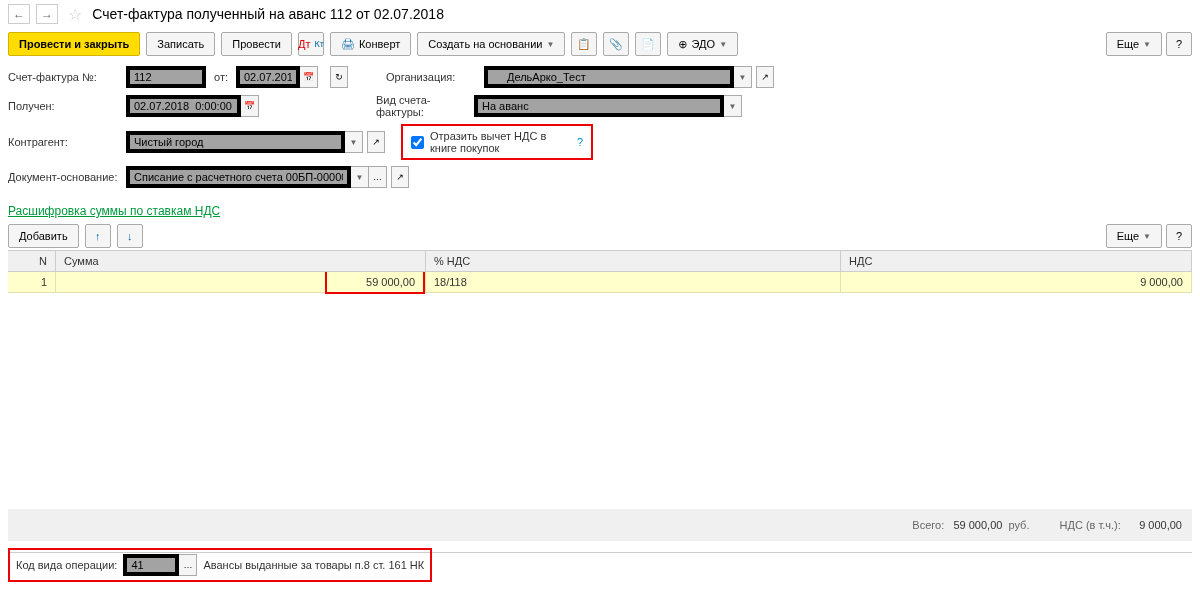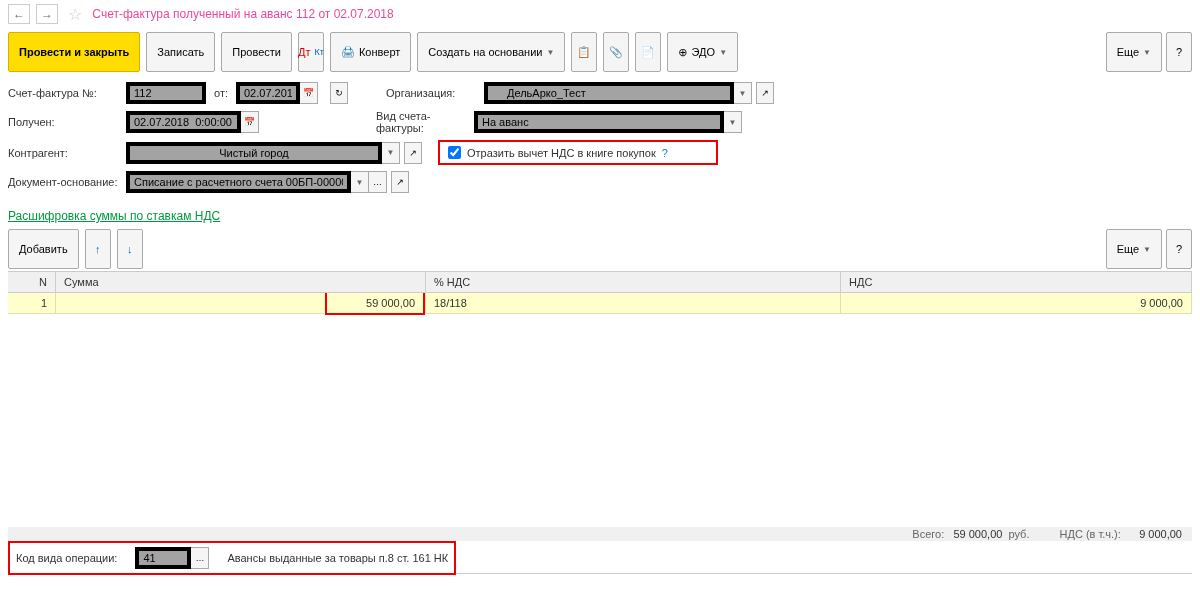--- a/index.html
+++ b/index.html
@@ -1,24 +1,24 @@
 <!DOCTYPE html>
 <html><head>
 <meta charset="utf-8">
 <style>
 * { box-sizing: border-box; margin: 0; padding: 0; }
 body { font-family: Arial, sans-serif; font-size: 11px; color: #333; background: #fff; width: 1200px; height: 591px; overflow: hidden; position: relative; }
 
 .header { display: flex; align-items: center; padding: 4px 8px; gap: 6px; }
 .nav-btn { width: 22px; height: 20px; border: 1px solid #ccc; background: #fff; display: inline-flex; align-items: center; justify-content: center; font-size: 12px; color: #666; cursor: pointer; }
 .star-icon { font-size: 16px; color: #ccc; margin: 0 4px; }
-.page-title { font-size: 12px; font-weight: normal; color: #ec4899; }
+.page-title { font-size: 14px; font-weight: normal; color: #000000; }
 
 .toolbar { display: flex; align-items: center; padding: 4px 8px; gap: 6px; }
-.btn { height: 40px; padding: 0 10px; border: 1px solid #aaa; background: #f5f5f5; font-size: 11px; display: inline-flex; align-items: center; gap: 4px; cursor: pointer; border-radius: 2px; }
+.btn { height: 24px; padding: 0 10px; border: 1px solid #aaa; background: #f5f5f5; font-size: 11px; display: inline-flex; align-items: center; gap: 4px; cursor: pointer; border-radius: 2px; }
 .btn-yellow { background: #ffdd00; border-color: #d4b200; font-weight: bold; }
 .btn-icon { width: 26px; padding: 0; justify-content: center; }
 .toolbar-right { margin-left: auto; display: flex; gap: 4px; }
 
 .form-area { padding: 6px 8px; }
 .form-row { display: flex; align-items: center; margin-bottom: 6px; gap: 8px; }
 .label { width: 110px; font-size: 11px; color: #333; }
 .label2 { width: 90px; font-size: 11px; color: #333; }
 .input { height: 22px; border: 4px solid #000000; padding: 0 4px; font-size: 11px; background: #a3a3a3; }
 .input-btn { width: 18px; height: 22px; border: 1px solid #aaa; border-left: none; background: #f5f5f5; display: inline-flex; align-items: center; justify-content: center; font-size: 9px; cursor: pointer; }
@@ -36,24 +36,24 @@
 .grid-row { display: flex; background: #ffffcc; border-bottom: 1px solid #e0e0b0; }
 .grid-row > div { padding: 4px 8px; border-right: 1px solid #e0e0b0; font-size: 11px; }
 .col-n { width: 48px; text-align: right; }
 .col-sum { width: 370px; text-align: right; position: relative; }
 .col-pct { width: 415px; }
 .col-nds { flex: 1; text-align: right; }
 .sum-highlight { position: absolute; right: 0; top: -2px; bottom: -2px; width: 100px; border: 2px solid #e00; display: flex; align-items: center; justify-content: flex-end; padding-right: 8px; }
 
 .grid-body { height: 280px; overflow: auto; }
 
-.totals-bar { position: absolute; bottom: 50px; left: 8px; right: 8px; background: #f0f0f0; padding: 1px 10px; display: flex; justify-content: flex-end; gap: 30px; font-size: 11px; }
+.totals-bar { position: absolute; bottom: 50px; left: 8px; right: 8px; background: #f0f0f0; padding: 10px 10px; display: flex; justify-content: flex-end; gap: 30px; font-size: 11px; }
 .totals-bar .lbl { color: #666; }
 
-.footer { position: absolute; bottom: 16px; left: 8px; display: flex; align-items: center; gap: 18px; padding: 4px 6px; margin-top: 44px; }
+.footer { position: absolute; bottom: 9px; left: 8px; display: flex; align-items: center; gap: 6px; padding: 4px 6px; margin-top: 44px; }
 .footer.highlight-red { border: 2px solid #e00; }
 
 .help-icon { color: #0088cc; cursor: pointer; }
 .chev { font-size: 8px; color: #666; }
 </style>
 </head>
 <body>
 
 <div class="header">
   <button class="nav-btn">←</button>
@@ -132,28 +132,28 @@
         <button class="input-btn">
             <span class="chev">▼</span>
           </button>
       </div>
     </div>
   </div>
 
   <div class="form-row">
     <span class="label">Контрагент:</span>
     <div class="input-group">
-      <input class="input" style="width: 256px; text-align: center;" value="Чистый город">
+      <input class="input" style="width: 219px;" value="Чистый город">
       <button class="input-btn">
           <span class="chev">▼</span>
         </button>
       <button class="input-btn" style="margin-left:4px;border-left:1px solid #aaa">↗</button>
     </div>
     <div class="col2" style="margin-left:8px">
-      <div class="checkbox-label highlight-red" style="width:280px">
+      <div class="checkbox-label highlight-red" style="width:192px">
         <input type="checkbox" checked="" style="">
         <span>Отразить вычет НДС в книге покупок</span>
         <span class="help-icon">?</span>
       </div>
     </div>
   </div>
 
   <div class="form-row">
     <span class="label">Документ-основание:</span>
     <div class="input-group">

